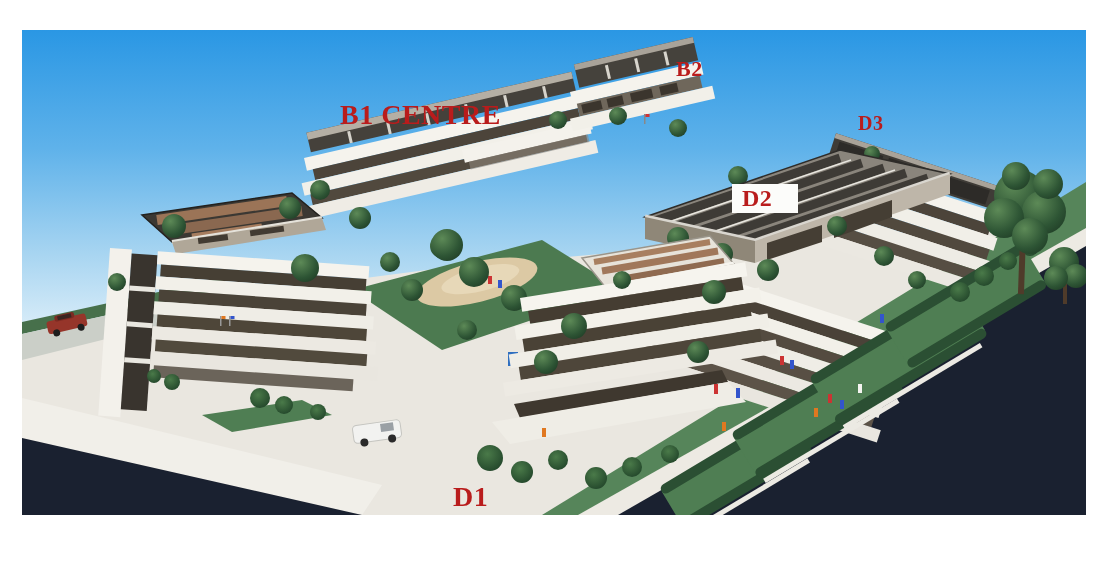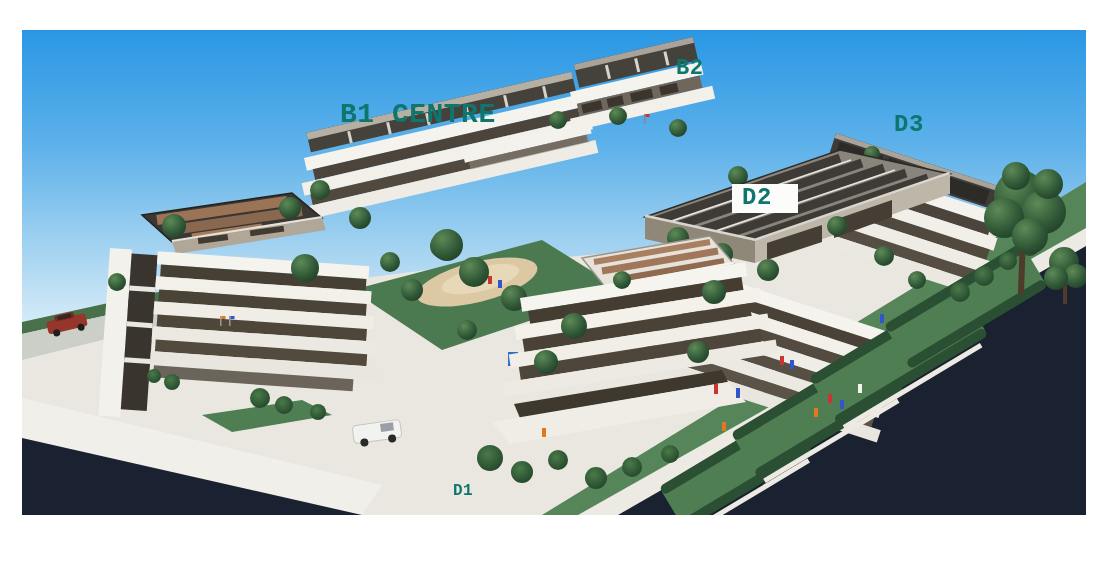--- a/index.html
+++ b/index.html
@@ -1,27 +1,27 @@
 <!DOCTYPE html>
 <html><head>
 <meta charset="utf-8">
 <style>
   html,body{margin:0;padding:0;background:#ffffff;}
   #page{position:relative;width:1109px;height:564px;background:#ffffff;overflow:hidden;
         font-family:"Liberation Sans", sans-serif;}
   #photo{position:absolute;left:22px;top:30px;width:1064px;height:485px;overflow:hidden;background:#e9f2f9;}
   #scene{position:absolute;left:0;top:0;}
-  .label{position:absolute;color:#0f766e;font-weight:bold;letter-spacing:0.5px;white-space:nowrap;
-         font-family:Liberation Mono, monospace;line-height:1;}
+  .label{position:absolute;color:#b91c1c;font-weight:bold;letter-spacing:0.5px;white-space:nowrap;
+         font-family:Liberation Serif, serif;line-height:1;}
   .lab-b1-ouest{left:108px;top:142px;font-size:23px;}
   .lab-b1-centre{left:318px;top:71px;font-size:28px;}
   .lab-b2{left:654px;top:28px;font-size:22px;}
   .lab-d2{left:710px;top:154px;font-size:24px;background:#fcfcfa;padding:2px 26px 3px 10px;}
-  .lab-d3{left:872px;top:83px;font-size:24px;}
-  .lab-d1{left:431px;top:453px;font-size:16px;}
+  .lab-d3{left:836px;top:83px;font-size:20px;}
+  .lab-d1{left:431px;top:453px;font-size:28px;}
 </style>
 </head>
 <body>
 
 <div id="page">
   <div id="photo">
     <svg id="scene" width="1064" height="485" viewBox="0 0 1064 485" xmlns="http://www.w3.org/2000/svg">
       <defs>
         <linearGradient id="sky" x1="0" y1="0" x2="0" y2="1">
           <stop offset="0" stop-color="#2a97e4"></stop>

